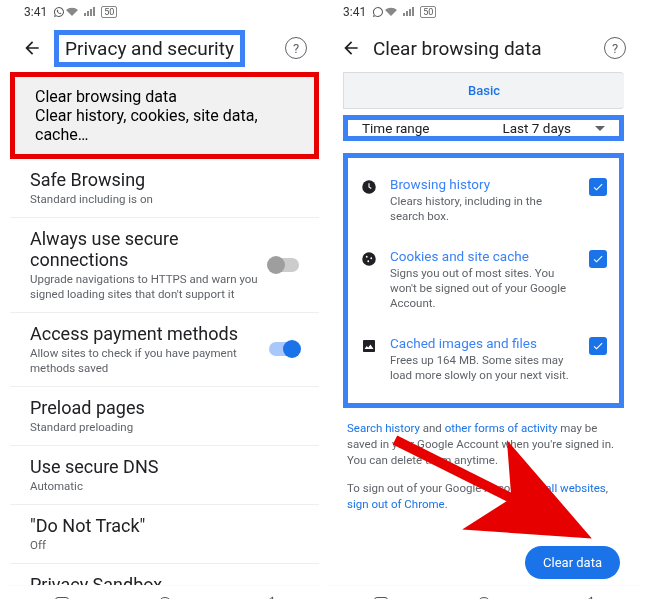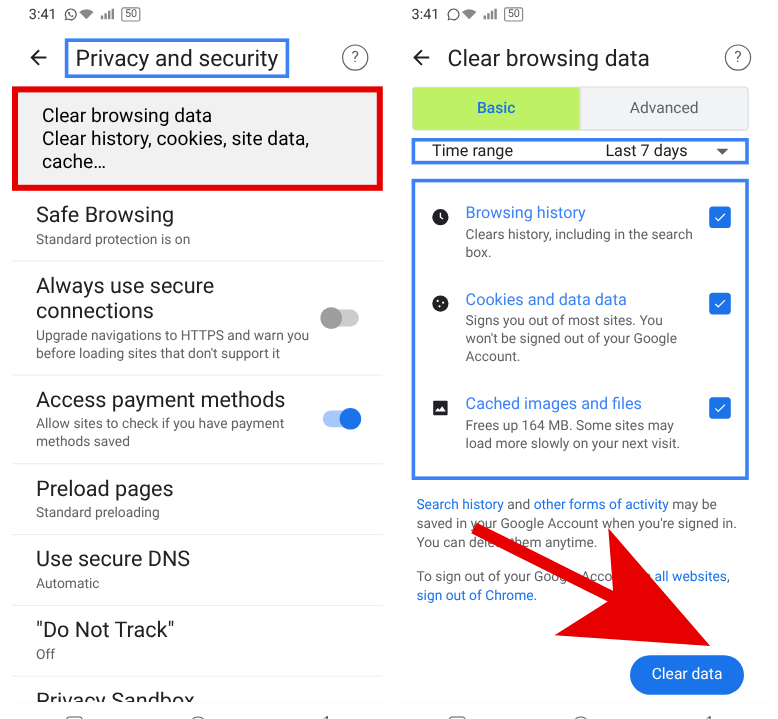--- a/index.html
+++ b/index.html
@@ -8,21 +8,21 @@
   .phone { width: 310px; background: #fff; position: relative; }
 
   .statusbar { height: 24px; display: flex; align-items: center; padding: 0 14px; font-size: 12px; color: #333; }
   .statusbar .right { display: flex; align-items: center; gap: 4px; font-size: 11px; color: #555; }
   .statusbar .wa-icon { width: 12px; height: 12px; }
 
   .appbar { height: 48px; display: flex; align-items: center; padding: 0 12px; gap: 12px; }
   .appbar .title { font-size: 19px; color: #202124; flex: 1; }
   .help { width: 22px; height: 22px; border: 1.8px solid #5f6368; border-radius: 50%; display: flex; align-items: center; justify-content: center; font-size: 13px; color: #5f6368; }
 
-  .redbox { border: 3px solid #3b82f6; }
+  .redbox { border: 5px solid #3b82f6; }
   .title-red { padding: 2px 6px; }
 
   .list-item { padding: 10px 20px 10px 20px; border-bottom: 1px solid #eee; }
   .list-item .t { font-size: 18px; color: #202124; }
   .list-item .s { font-size: 11.5px; color: #5f6368; margin-top: 2px; line-height: 1.3; }
   .list-item.with-toggle { display: flex; justify-content: space-between; align-items: center; gap: 10px; }
   .list-item.with-toggle .text { flex: 1; }
 
   .highlight-item { background: #f1f1f1; border: 5px solid #e60000; padding: 10px 20px; }
 
@@ -97,27 +97,27 @@
       <span class="help">?</span>
     </div>
 
     <div class="highlight-item">
       <div class="t">Clear browsing data</div>
       <div class="s">Clear history, cookies, site data, cache…</div>
     </div>
 
     <div class="list-item">
       <div class="t">Safe Browsing</div>
-      <div class="s">Standard protection is on</div>
+      <div class="s">Standard including is on</div>
     </div>
 
     <div class="list-item with-toggle">
       <div class="text">
         <div class="t">Always use secure connections</div>
-        <div class="s">Upgrade navigations to HTTPS and warn you before loading sites that don't support it</div>
+        <div class="s">Upgrade navigations to HTTPS and warn you signed loading sites that don't support it</div>
       </div>
       <div class="toggle off">
           <div class="knob"></div>
         </div>
     </div>
 
     <div class="list-item with-toggle">
       <div class="text">
         <div class="t">Access payment methods</div>
         <div class="s">Allow sites to check if you have payment methods saved</div>
@@ -176,21 +176,20 @@
     <div class="appbar">
       <svg width="20" height="20" viewBox="0 0 24 24">
           <path fill="#202124" d="M20 11H7.8l5.6-5.6L12 4l-8 8 8 8 1.4-1.4L7.8 13H20z"></path>
         </svg>
       <span class="title">Clear browsing data</span>
       <span class="help">?</span>
     </div>
 
     <div class="tabs">
       <div class="tab active">Basic</div>
-      <div class="tab">Advanced</div>
     </div>
 
     <div class="dropdown-row redbox">
       <span>Time range</span>
       <span class="val">
           <span>Last 7 days</span>
           <span class="caret"></span>
         </span>
     </div>
 
@@ -216,21 +215,21 @@
       <div class="check-item">
         <span class="icon">
             <svg viewBox="0 0 24 24" width="18" height="18">
               <circle cx="12" cy="12" r="9" fill="#202124"></circle>
               <circle cx="9" cy="9" r="1.2" fill="#fff"></circle>
               <circle cx="15" cy="11" r="1.2" fill="#fff"></circle>
               <circle cx="11" cy="15" r="1.2" fill="#fff"></circle>
             </svg>
           </span>
         <div class="txt">
-          <div class="t">Cookies and data data</div>
+          <div class="t">Cookies and site cache</div>
           <div class="s">Signs you out of most sites. You won't be signed out of your Google Account.</div>
         </div>
         <div class="checkbox">
             <svg width="12" height="12" viewBox="0 0 24 24">
               <path fill="#fff" d="M9 16.2 4.8 12l-1.4 1.4L9 19 21 7l-1.4-1.4z"></path>
             </svg>
           </div>
       </div>
 
       <div class="check-item">

